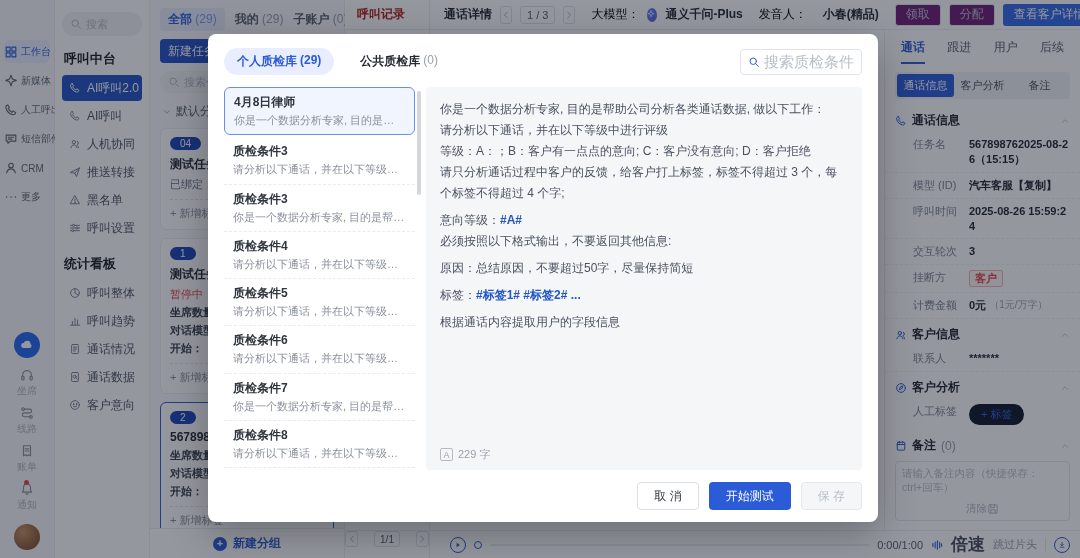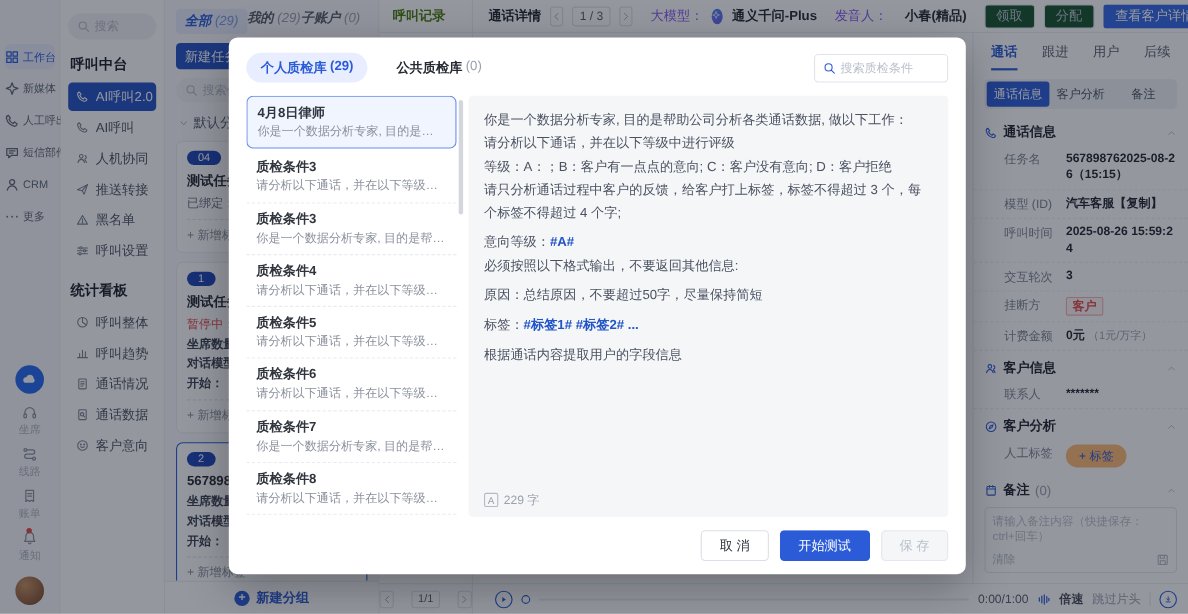--- a/index.html
+++ b/index.html
@@ -31,21 +31,21 @@
   .nav-search input { border:none; outline:none; background:transparent; width:100%; font-size:11px; color:#555; }
   .nav-search input::placeholder { color:#b4bac4; }
   .nav-title { font-size:13px; font-weight:700; color:#1b1f27; margin:14px 2px 7px; }
   .nav-item { display:flex; align-items:center; gap:6px; height:26px; padding:0 7px; border-radius:4px; color:#4c5361; margin-bottom:2px; cursor:pointer; white-space:nowrap; }
   .nav-item .ic { color:#7a828e; }
   .nav-item.active { background:#2450c4; color:#fff; }
   .nav-item.active .ic { color:#fff; }
 
   
   .tasks { width:195px; flex:none; background:#f9fafb; border-right:1px solid #ecedf0; display:flex; flex-direction:column; }
-  .task-tabs { display:flex; align-items:flex-start; padding:8px 10px 6px; white-space:nowrap;font-style:italic; }
+  .task-tabs { display:flex; gap:10px; align-items:center; padding:8px 10px 6px; white-space:nowrap; }
   .ttab { color:#565d6a; font-weight:600; cursor:pointer; }
   .ttab .cnt { color:#9aa1ac; font-weight:400; }
   .ttab.active { background:#e7edfd; color:#2b5bd7; padding:3px 8px; border-radius:4px; }
   .ttab.active .cnt { color:#7f9ae0; }
   .new-task-btn { margin:2px 10px 8px; width:64px; height:24px; background:#2450c4; color:#fff; border:none; border-radius:4px; font-size:12px; cursor:pointer; }
   .task-search { display:flex; align-items:center; gap:4px; background:#f2f3f6; border-radius:12px; height:22px; padding:0 8px; color:#b4bac4; margin:0 10px 8px; }
   .task-search input { border:none; outline:none; background:transparent; width:100%; font-size:11px; }
   .task-search input::placeholder { color:#b4bac4; }
   .group-row { display:flex; align-items:center; gap:4px; color:#565d6a; padding:2px 12px 6px; cursor:pointer; }
   .group-row .ic { color:#9aa1ac; }
@@ -61,32 +61,32 @@
   .link { color:#2b5bd7; text-decoration:underline; cursor:pointer; }
   .crow { font-weight:700; color:#3a4150; margin:3px 0; white-space:nowrap; }
   .dash { border-top:1px dashed #e3e6ea; margin:7px 0 6px; }
   .add-tag { color:#8a919c; cursor:pointer; }
   .new-group { height:30px; flex:none; border-top:1px solid #ecedf0; background:#fff; display:flex; align-items:center; justify-content:center; gap:6px; color:#2b5bd7; font-weight:600; cursor:pointer; }
   .plus-circle { width:14px; height:14px; border-radius:50%; background:#2b5bd7; color:#fff; display:flex; align-items:center; justify-content:center; font-size:11px; line-height:1; }
 
   
   .main-wrap { flex:1; display:flex; flex-direction:column; min-width:0; }
   .hd { height:30px; flex:none; background:#fff; border-bottom:1px solid #eceef2; display:flex; align-items:center; gap:8px; padding-right:10px; white-space:nowrap; }
-  .hd-first { width:85px; height:100%; display:flex; align-items:center; padding-left:12px; border-right:1px solid #eceef2; font-weight:600; color:#4d7c0f; flex:none; }
+  .hd-first { width:85px; height:100%; display:flex; align-items:center; padding-left:12px; border-right:1px solid #eceef2; font-weight:600; color:#b91c1c; flex:none; }
   .hd-title { font-weight:700; color:#1f242d; margin-left:6px; }
   .pg-btn { width:18px; height:18px; border:1px solid #dfe2e8; border-radius:3px; display:flex; align-items:center; justify-content:center; color:#9aa1ac; background:#fff; cursor:pointer; }
   .pg-box { height:18px; border:1px solid #dfe2e8; border-radius:3px; padding:0 6px; display:flex; align-items:center; color:#565d6a; font-size:11px; }
-  .hd-label { color:#8b5cf6; }
+  .hd-label { color:#000000; }
   .hd-val { color:#262b33; font-weight:600; }
   .model-ico { width:14px; height:14px; border-radius:50%; background:linear-gradient(135deg,#4e8df6,#6f5bf0); display:flex; align-items:center; justify-content:center; }
   .model-ico svg { width:8px; height:8px; stroke:#fff; }
   .voice-ava { width:16px; height:16px; border-radius:50%; background:radial-gradient(circle at 35% 30%,#f2c49b,#b3674a); }
   .vdiv { width:1px; height:13px; background:#e6e8ec; }
   .btn { height:22px; padding:0 10px; border-radius:3px; font-size:12px; display:flex; align-items:center; border:1px solid transparent; cursor:pointer; }
-  .btn.ghost-dis { border-color:#e2e5ea; color:#b9c0cb; background:#14532d; }
+  .btn.ghost-dis { border-color:#e2e5ea; color:#b9c0cb; background:#701a75; }
   .btn.primary { background:#3468e8; color:#fff; }
   .main-top { flex:1; display:flex; min-height:0; }
   .transcript { width:85px; flex:none; border-right:1px solid #eceef2; background:#fff; }
   .detail-area { flex:1; background:#fff; min-width:0; }
 
   
   .rp { width:196px; flex:none; border-left:1px solid #eceef2; background:#fff; display:flex; flex-direction:column; overflow:hidden; }
   .rp-tabs { display:flex; justify-content:space-between; padding:9px 16px 0; }
   .rp-tab { color:#565d6a; padding-bottom:6px; cursor:pointer; border-bottom:2px solid transparent; }
   .rp-tab.active { color:#2b5bd7; font-weight:700; border-bottom-color:#2b5bd7; }
@@ -95,49 +95,49 @@
   .seg-c.active { background:#2b5bd7; color:#fff; }
   .sec-h { display:flex; align-items:center; gap:5px; padding:7px 10px 3px; color:#1f242d; font-weight:700; font-size:12px; }
   .sec-h .ic { color:#2b5bd7; }
   .sec-h .car { margin-left:auto; color:#b4bac4; cursor:pointer; }
   .sec-h .cnt { color:#9aa1ac; font-weight:400; }
   .frow { display:flex; align-items:flex-start; padding:5px 10px 5px 28px; border-bottom:1px dashed #f0f1f4; font-size:11px; }
   .frow .fl { width:56px; color:#7d8491; flex:none; }
   .frow .fv { color:#1f242d; font-weight:600; word-break:break-all; line-height:1.35; }
   .badge-red { color:#e5484d; border:1px solid #f3b4b4; background:#fff4f4; padding:0 5px; border-radius:2px; font-weight:600; }
   .fsuf { color:#9aa1ac; font-weight:400; font-size:10px; margin-left:3px; }
-  .tag-btn { background:#fdba74; color:#2b5bd7; border-radius:11px; padding:3px 12px; font-size:11px; cursor:pointer; }
+  .tag-btn { background:#0f172a; color:#2b5bd7; border-radius:11px; padding:3px 12px; font-size:11px; cursor:pointer; }
   .note-box { margin:4px 10px; border:1px solid #e4e7ec; border-radius:4px; height:60px; position:relative; font-size:10.5px; }
   .note-box textarea { width:100%; height:36px; border:none; outline:none; resize:none; background:transparent; padding:5px 6px; font:inherit; color:#333; }
   .note-box textarea::placeholder { color:#b9c0cb; }
-  .note-foot { position:absolute; bottom:4px; left:6px; right:6px; display:flex; justify-content:space-between; align-items:center; color:#b4bac4; }
+  .note-foot { position:absolute; bottom:4px; left:6px; right:6px; display:flex; justify-content:center; align-items:center; color:#b4bac4; }
 
   
   .bottom { height:28px; flex:none; border-top:1px solid #eceef2; display:flex; align-items:center; background:#fff; padding-right:10px; gap:8px; }
-  .bp { width:85px; flex:none; display:flex; align-items:center; justify-content:center; gap:16px; border-right:1px solid #eceef2; height:100%; }
+  .bp { width:85px; flex:none; display:flex; justify-content:center; gap:16px; border-right:1px solid #eceef2; height:100%; }
   .bp .pg-btn { width:16px; height:16px; }
   .bp .pg-box { height:16px; font-size:10px; padding:0 5px; }
   .play-btn { width:16px; height:16px; border-radius:50%; border:1.4px solid #2b5bd7; color:#2b5bd7; display:flex; align-items:center; justify-content:center; margin-left:12px; cursor:pointer; flex:none; }
   .knob { width:8px; height:8px; border:1.6px solid #2b5bd7; background:#fff; border-radius:50%; flex:none; cursor:pointer; }
   .track { flex:1; height:2px; background:#e9ebef; border-radius:1px; cursor:pointer; }
   .ptime { color:#565d6a; font-size:11px; }
   .wave { color:#2b5bd7; }
-  .pspeed { color:#454c59; font-weight:600; font-size:11px; cursor:pointer; }
+  .pspeed { color:#454c59; font-weight:600; font-size:17px; cursor:pointer; }
   .pskip { color:#9aa1ac; font-size:11px; cursor:pointer; }
   .dl-btn { width:16px; height:16px; border-radius:50%; border:1.4px solid #2b5bd7; color:#2b5bd7; display:flex; align-items:center; justify-content:center; cursor:pointer; flex:none; }
 
   
   .overlay { position:fixed; inset:0; background:rgba(17,24,39,.45); z-index:10; }
   .modal { position:fixed; left:208px; top:34px; width:670px; height:488px; background:#fff; border-radius:8px; z-index:20; box-shadow:0 12px 40px rgba(0,0,0,.28); display:flex; flex-direction:column; padding:14px 16px 12px; }
   .m-head { display:flex; align-items:center; flex:none; margin-bottom:12px; }
   .m-tab1 { background:#e8eeff; color:#2b5bd7; font-weight:700; padding:5px 13px; border-radius:15px; display:flex; gap:3px; cursor:pointer; }
   .m-tab2 { margin-left:26px; color:#262b33; font-weight:700; display:flex; gap:3px; cursor:pointer; }
   .m-tab2 .cnt { color:#9aa1ac; font-weight:400; }
   .m-search { margin-left:auto; width:122px; height:26px; border:1px solid #e0e4ea; border-radius:4px; display:flex; align-items:center; gap:4px; padding:0 7px; color:#2b5bd7; }
-  .m-search input { border:none; outline:none; width:100%; font-size:11px; color:#333; }
+  .m-search input { border:none; outline:none; width:100%; font-size:15px; color:#333; }
   .m-search input::placeholder { color:#b9c0cb; }
   .m-body { flex:1; display:flex; gap:4px; min-height:0; }
   .qc-list { width:198px; flex:none; position:relative; overflow:hidden; padding-right:7px; }
   .qc-item { padding:7px 9px; cursor:pointer; border-bottom:1px dashed #e9ebef; }
   .qc-item.selected { border:1px solid #6b8ee8; background:#f0f5ff; border-radius:6px; margin-bottom:2px; }
   .qc-title { font-weight:600; color:#30353e; font-size:12px; margin-bottom:3px; line-height:1.25; }
   .qc-desc { color:#8a909c; font-size:11px; white-space:nowrap; overflow:hidden; text-overflow:ellipsis; line-height:1.3; }
   .qc-scroll { position:absolute; right:1px; top:4px; width:4px; height:104px; background:#d3d7dd; border-radius:2px; cursor:pointer; }
   .qc-detail { flex:1; background:#f5f6f8; border-radius:4px; padding:12px 14px 8px; display:flex; flex-direction:column; min-width:0; overflow:hidden; }
   .dline { color:#4a5160; font-size:12px; line-height:1.75; }

